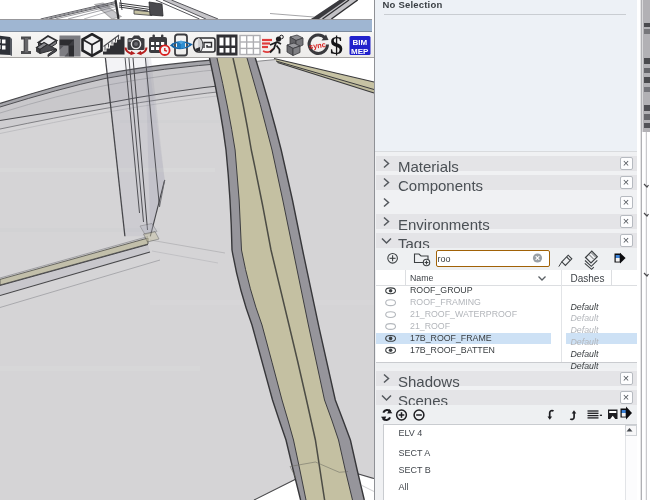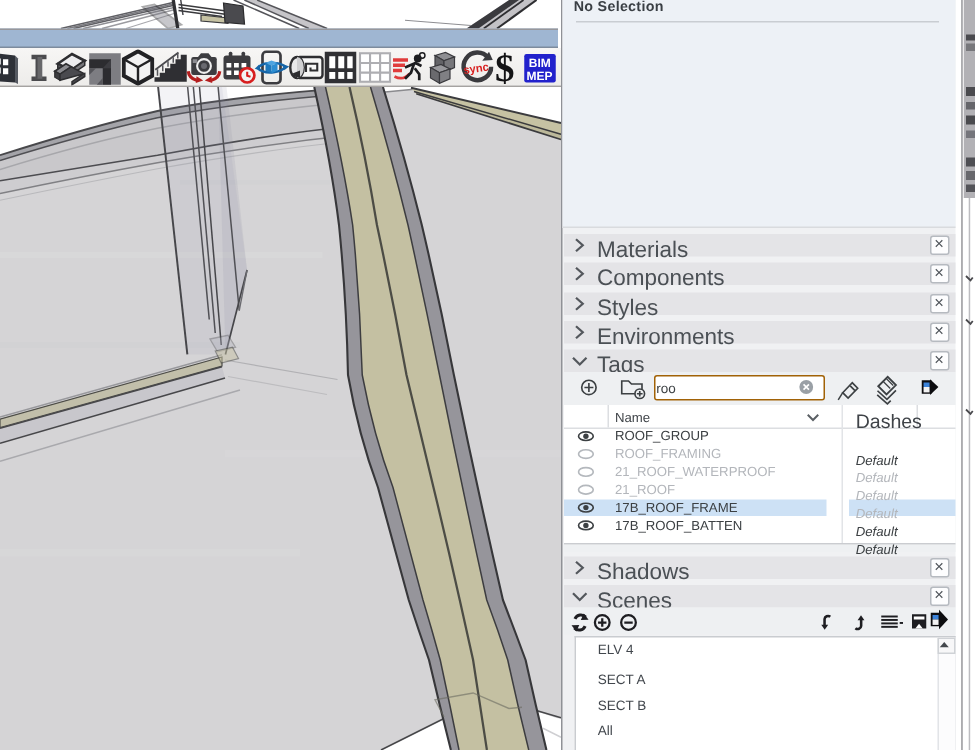--- a/index.html
+++ b/index.html
@@ -277,23 +277,20 @@
     <div id="einfo">
         <div class="tt">No Selection</div>
         <div class="dv"></div>
       </div>
     <div class="hdr" style="top:156px">
         <div class="lb">Materials</div>
       </div>
     <div class="hdr" style="top:175px">
         <div class="lb">Components</div>
       </div>
-    <div class="hdr" style="top:195px">
-        <div class="lb">Styles</div>
-      </div>
     <div class="hdr" style="top:214px">
         <div class="lb">Environments</div>
       </div>
     <div class="hdr" style="top:233px">
         <div class="lb">Tags</div>
       </div>
     <div class="xbtn" style="top:157px">×</div>
     <div class="xbtn" style="top:176px">×</div>
     <div class="xbtn" style="top:196px">×</div>
     <div class="xbtn" style="top:215px">×</div>
@@ -302,21 +299,21 @@
     <div id="searchbox" style="position:absolute;left:60.5px;top:249.5px;width:114px;height:17px;background:#fff;border:1px solid #a16207;border-radius:2px;box-sizing:border-box;">
       <div style="position:absolute;left:1px;top:3px;font-size:9px;color:#3c4043;">roo</div>
     </div>
     <div id="tagtable" style="position:absolute;left:1px;top:270px;width:261px;height:92.5px;background:#fff;border-bottom:1px solid #caccd0;box-sizing:border-box;">
       <div style="position:absolute;left:0;top:0;width:261px;height:15px;border-bottom:1px solid #dcdee1;"></div>
       <div style="position:absolute;left:29px;top:0;width:1px;height:15px;background:#dcdee1;"></div>
       <div style="position:absolute;left:184.7px;top:0;width:1px;height:92px;background:#e2e4e7;"></div>
 
       <div style="position:absolute;left:235px;top:0;width:1px;height:15px;background:#dcdee1;"></div>
       <div style="position:absolute;left:34px;top:3px;font-size:8.8px;color:#3f4348;">Name</div>
-      <div style="position:absolute;left:194.5px;top:3px;font-size:13px;color:#3f4348;">Dashes</div>
+      <div style="position:absolute;left:194.5px;top:3px;font-size:10px;color:#3f4348;">Dashes</div>
       <div style="position:absolute;left:0px;top:63px;width:175px;height:11px;background:#cde1f5;"></div>
       <div style="position:absolute;left:190px;top:63px;width:71px;height:11px;background:#cde1f5;"></div>
       <div class="tr" style="top:14.5px">
           <span class="nm">ROOF_GROUP</span>
           <span class="df">Default</span>
         </div>
       <div class="tr off" style="top:26.4px">
           <span class="nm">ROOF_FRAMING</span>
           <span class="df">Default</span>
         </div>

